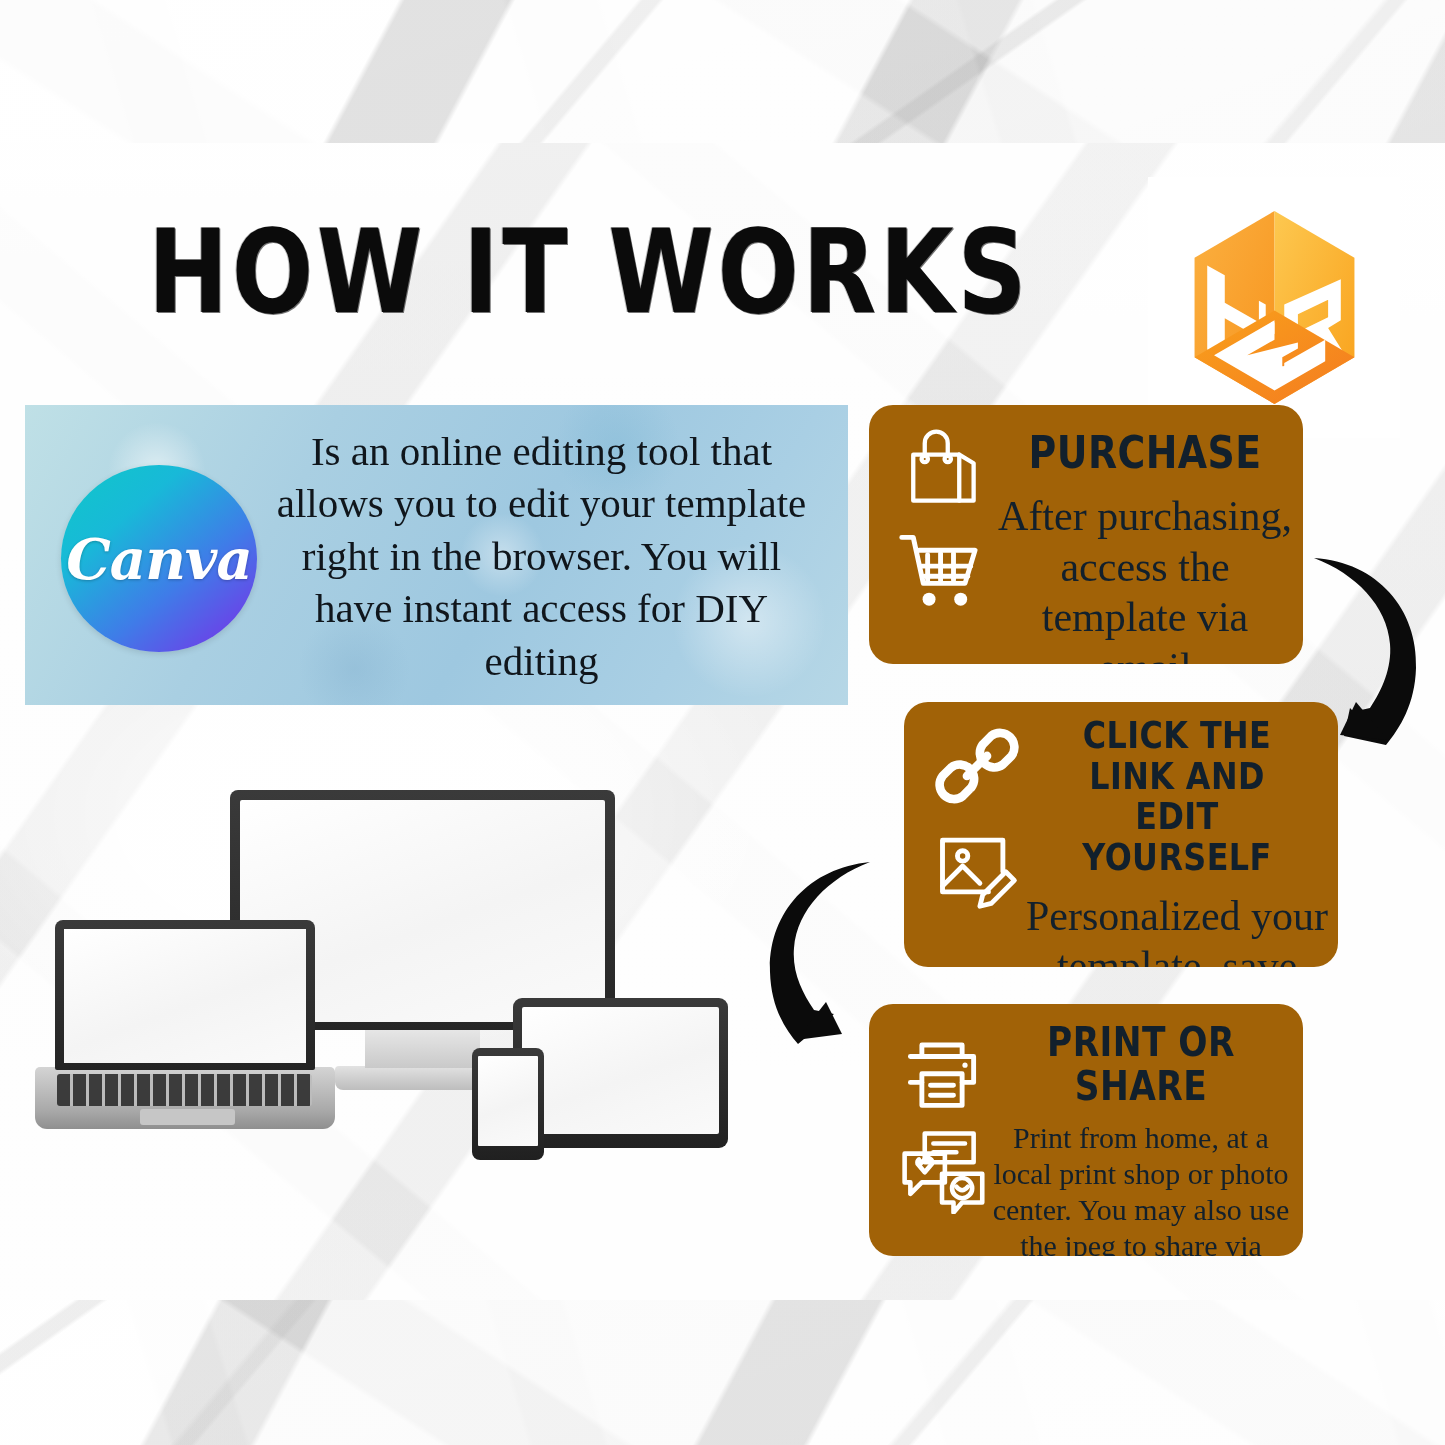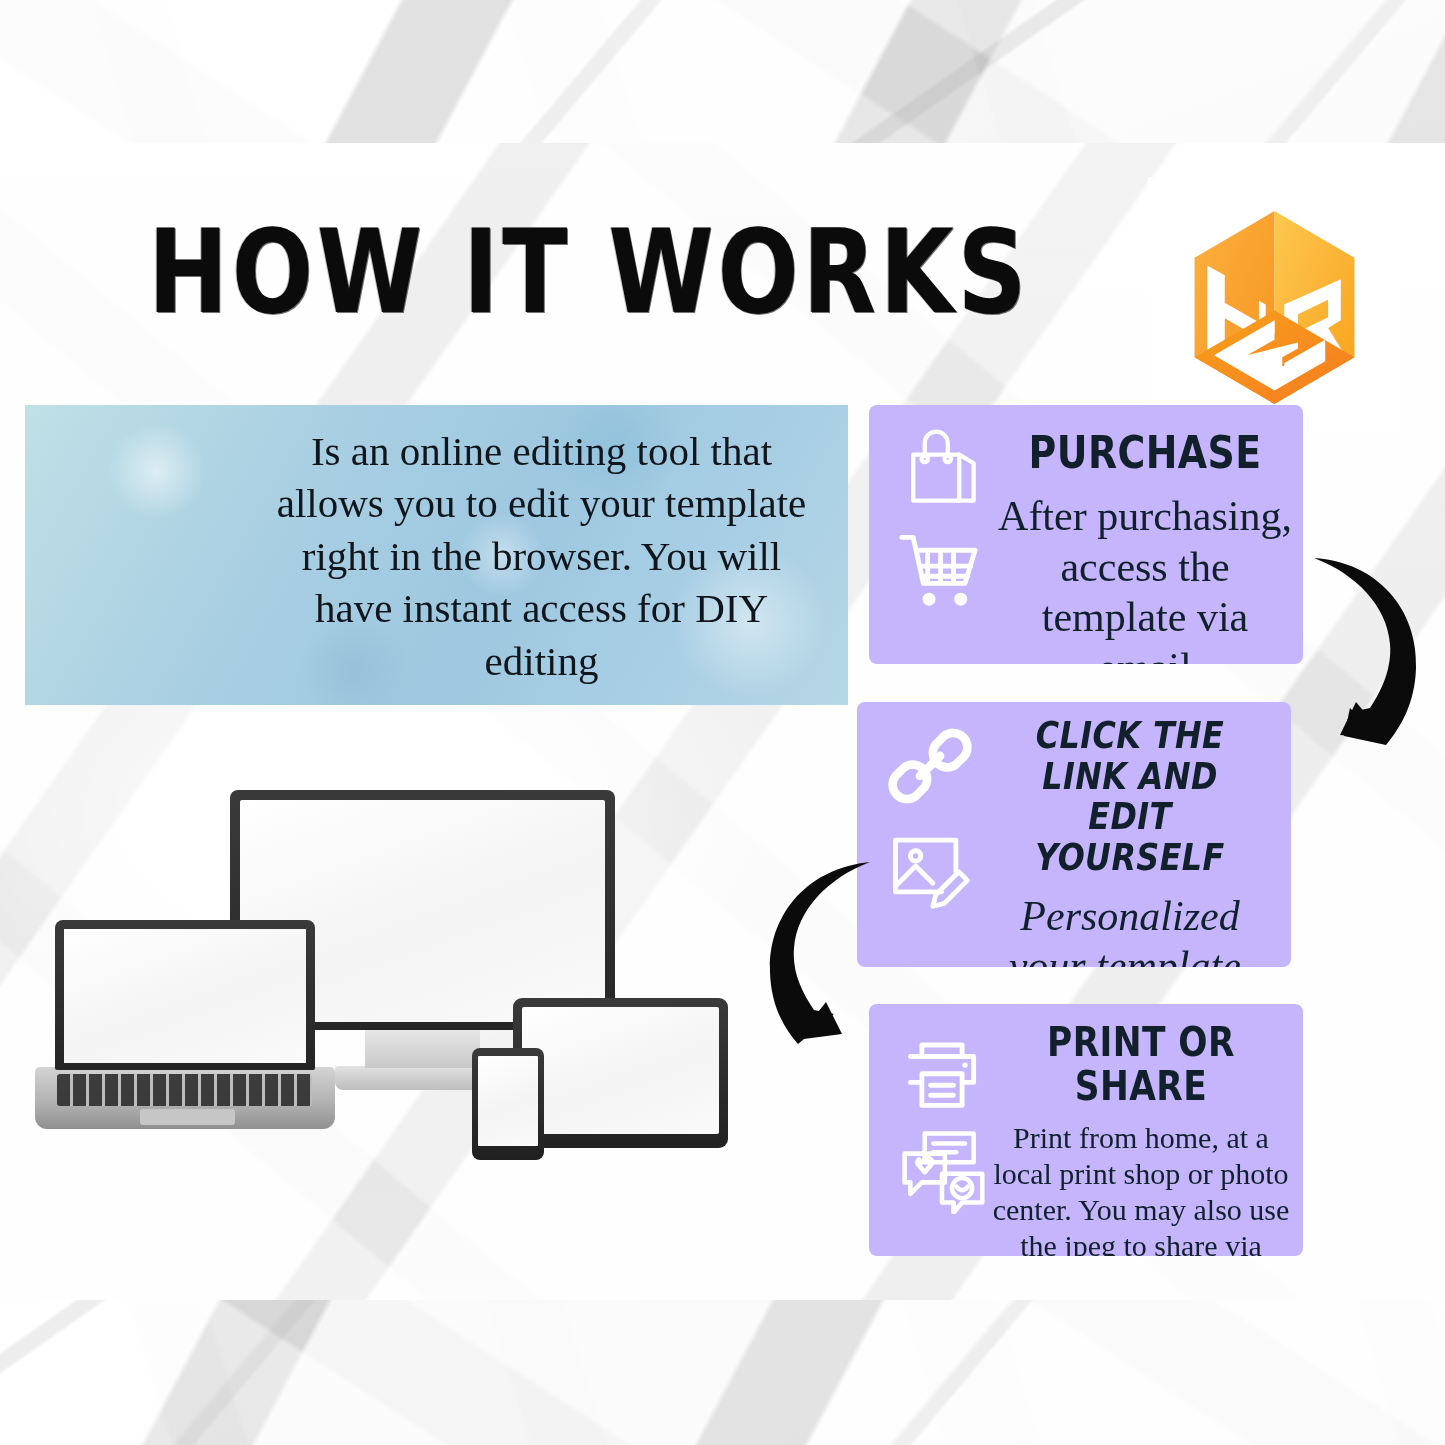--- a/index.html
+++ b/index.html
@@ -125,22 +125,22 @@
            background:linear-gradient(180deg,#3a3a3a,#222); border-radius:9px; padding:9px 9px 14px; }
   #tablet .sc{ width:100%; height:100%; border-radius:2px; }
 
   #phone{ position:absolute; left:437px; top:278px; width:72px; height:112px;
            background:linear-gradient(180deg,#3a3a3a,#202020); border-radius:8px; padding:8px 6px 14px; }
   #phone .sc{ width:100%; height:100%; border-radius:1px; }
 
   
   .card{
     position:absolute;
-    background:#c4b5fd;
-    border-radius:8px;
+    background:#a16207;
+    border-radius:24px;
     color:#10161c;
     overflow:hidden;
   }
   .card .icons{
     position:absolute; left:18px; top:18px; width:110px;
     display:flex; flex-direction:column; align-items:center; gap:8px;
   }
   .card .icons svg{ width:92px; height:92px; display:block; }
   .card .ctitle{
     font-family:"DejaVu Sans", sans-serif;
@@ -157,21 +157,21 @@
     font-size:42px;
     line-height:1.2;
     text-align:center;
     color:#12202c;
   }
   #card-purchase{ left:869px; top:405px; width:434px; height:259px; }
   #card-purchase .ctxt{ position:absolute; left:128px; top:24px; width:296px; }
   #card-purchase .ctitle{ font-size:44px; }
   #card-purchase .cbody{ margin-top:14px; }
 
-  #card-click{ left:857px; top:702px; width:434px; height:265px;font-style:italic; }
+  #card-click{ left:904px; top:702px; width:434px; height:265px; }
   #card-click .ctxt{ position:absolute; left:120px; top:14px; width:306px; }
   #card-click .cbody{ margin-top:12px; }
 
   #card-print{ left:869px; top:1004px; width:434px; height:252px;text-decoration:underline; }
   #card-print .ctxt{ position:absolute; left:118px; top:16px; width:308px; }
   #card-print .ctitle{ font-size:40px; }
   #card-print .cbody{ margin-top:12px; font-size:30px; }
 
   
   .arrow{ position:absolute; }
@@ -209,20 +209,23 @@
     <path d="M100 8 L182 56 L182 158 L100 206 L100 108 Z" fill="url(#gB)"></path>
     <path d="M110 104 L110 184 L124 176 L124 148 L142 138 L155 160 L170 152 L155 128 L168 120 L168 78 L110 104 Z M124 114 L155 99 L155 117 L124 132 Z" fill="#fff"></path>
 
     <path d="M18 158 L100 206 L182 158 L100 110 Z" fill="url(#gC)"></path>
     <path d="M100 120 L38 156 L100 192 L152 162 L152 140 L110 164 L110 176 L133 162 L120 170 L62 156 L100 134 Z" fill="#fff"></path>
     <path d="M100 122 L44 155 L100 188 L146 161 L146 146 L108 168 L108 158 L124 149 L124 143 L72 156 L100 140 Z" fill="#fff"></path>
   </svg>
 </div>
 
 <div id="canva-banner">
+  <div id="canva-logo">
+    <span>Canva</span>
+  </div>
   <div id="canva-text">Is an online editing tool that allows you to edit your template right in the browser. You will have instant access for DIY editing</div>
 </div>
 
 <div id="devices">
   <div id="monitor-base"></div>
   <div id="monitor-neck"></div>
   <div id="monitor">
       <div class="sc screen-white"></div>
     </div>
 

